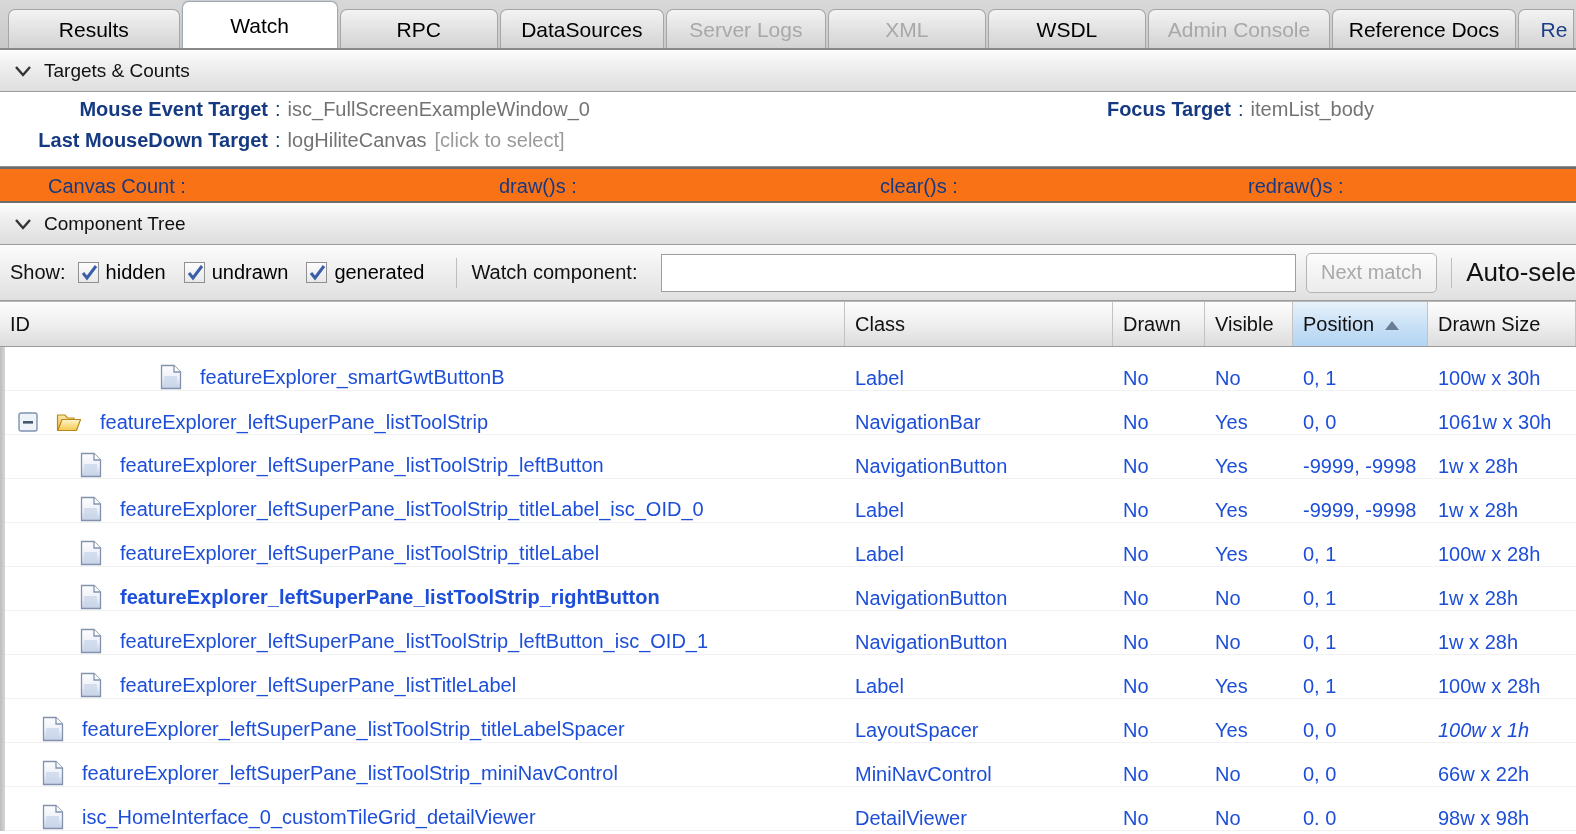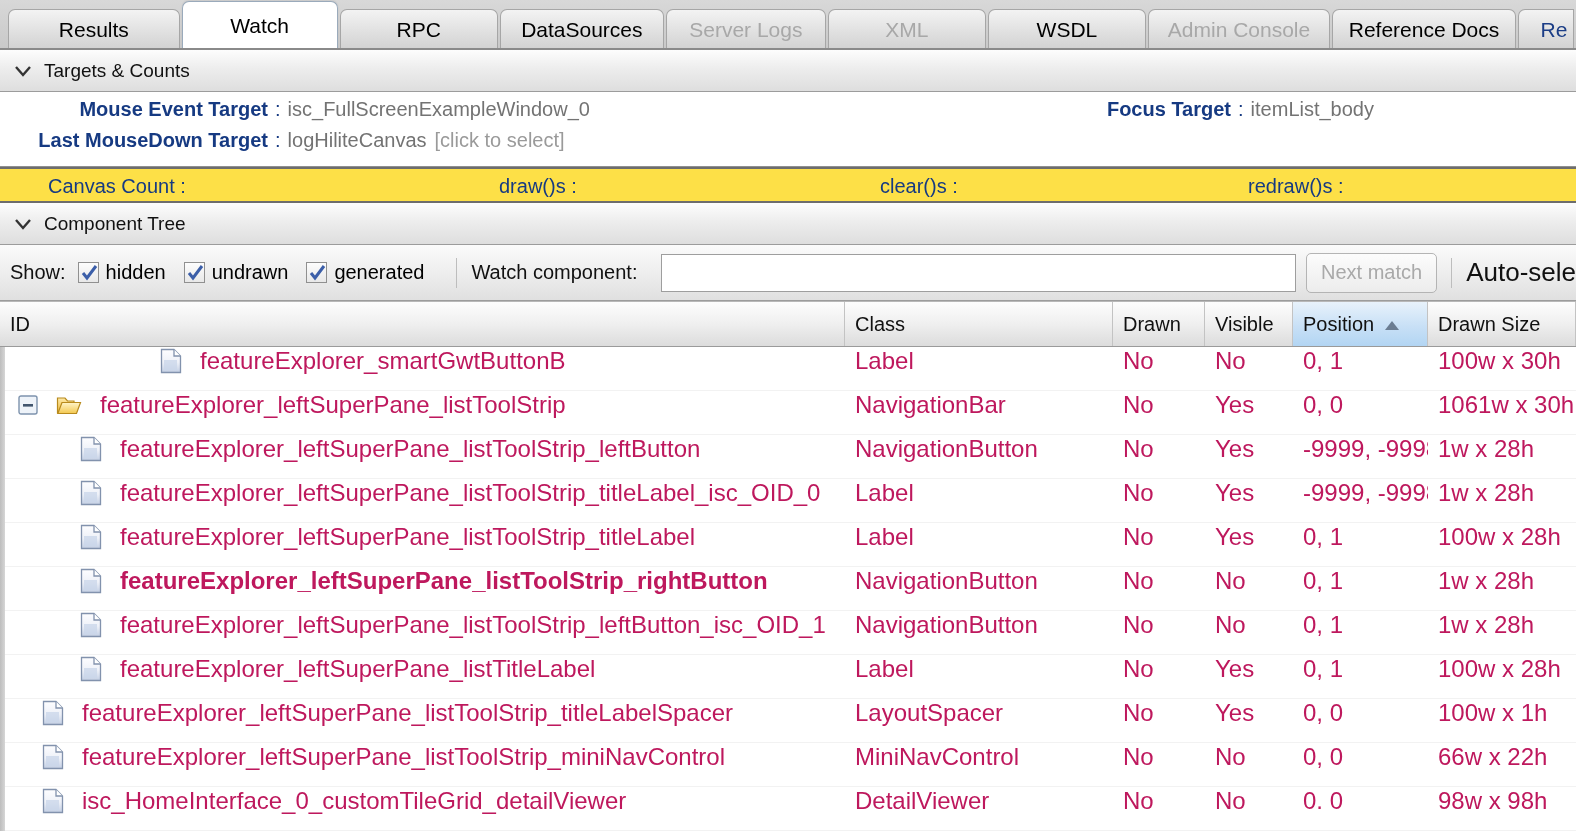--- a/index.html
+++ b/index.html
@@ -95,21 +95,21 @@
   .tval { color: #737373; }
   .thint { color: #9a9a9a; padding-left: 8px; }
   .tright {
     margin-left: auto;
     display: flex;
     align-items: baseline;
     padding-right: 202px;
   }
 
   .counts {
-    background: #fde047;
+    background: #f97316;
     border-top: 2px solid #6d6d6d;
     border-bottom: 2px solid #6d6d6d;
     height: 36px;
     display: flex;
     align-items: center;
     font-size: 20px;
     color: #163a82;
   }
   .counts .c { position: absolute; white-space: nowrap; }
   .counts-inner { position: relative; width: 100%; height: 100%; }
@@ -189,23 +189,23 @@
   }
   .gh.sorted {
     background: linear-gradient(to bottom,#e8f2fb 0%, #c8e0f6 55%, #b2d5f3 100%);
   }
   .sortarrow { margin-left: 10px; display: inline-block; }
 
   .grid-body { position: relative; }
   .grow {
     display: flex;
     height: 44px;
-    align-items: flex-start;
-    font-size: 24px;
-    color: #be185d;
+    align-items: flex-end;
+    font-size: 20px;
+    color: #1d4ed8;
     border-bottom: 1px solid #f2f2f2;
   }
   .gc { padding-left: 10px; overflow: hidden; white-space: nowrap; display: flex; align-items: center; }
   .gc-id { display: flex; align-items: center; }
   .treeicon { flex: 0 0 auto; margin-right: 9px; display: block; }
   .opener { flex: 0 0 auto; margin-right: 8px; display: block; }
   .scrollgutter {
     position: absolute;
     left: 0; top: 0; bottom: 0;
     width: 5px;
@@ -659,21 +659,21 @@
         </div>
         <div class="gc" style="flex: 0 0 92px;">
           <span>No</span>
         </div>
         <div class="gc" style="flex: 0 0 88px;">
           <span>Yes</span>
         </div>
         <div class="gc" style="flex: 0 0 135px;">
           <span>0, 0</span>
         </div>
-        <div class="gc" style="flex: 0 0 148px;">
+        <div class="gc" style="flex: 0 0 148px; font-style: italic;">
           <span>100w x 1h</span>
         </div>
       </div>
       <div class="grow">
         <div class="gc gc-id" style="flex: 0 0 845px; padding-left: 42px;">
           <span style="display: flex; margin-right: 9px;">
             <svg class="treeicon" width="22" height="26" viewBox="0 0 22 26">
               <defs>
                 <linearGradient id="fg" x1="0" y1="0" x2="0" y2="1">
                   <stop offset="0" stop-color="#fdfdff"></stop>

